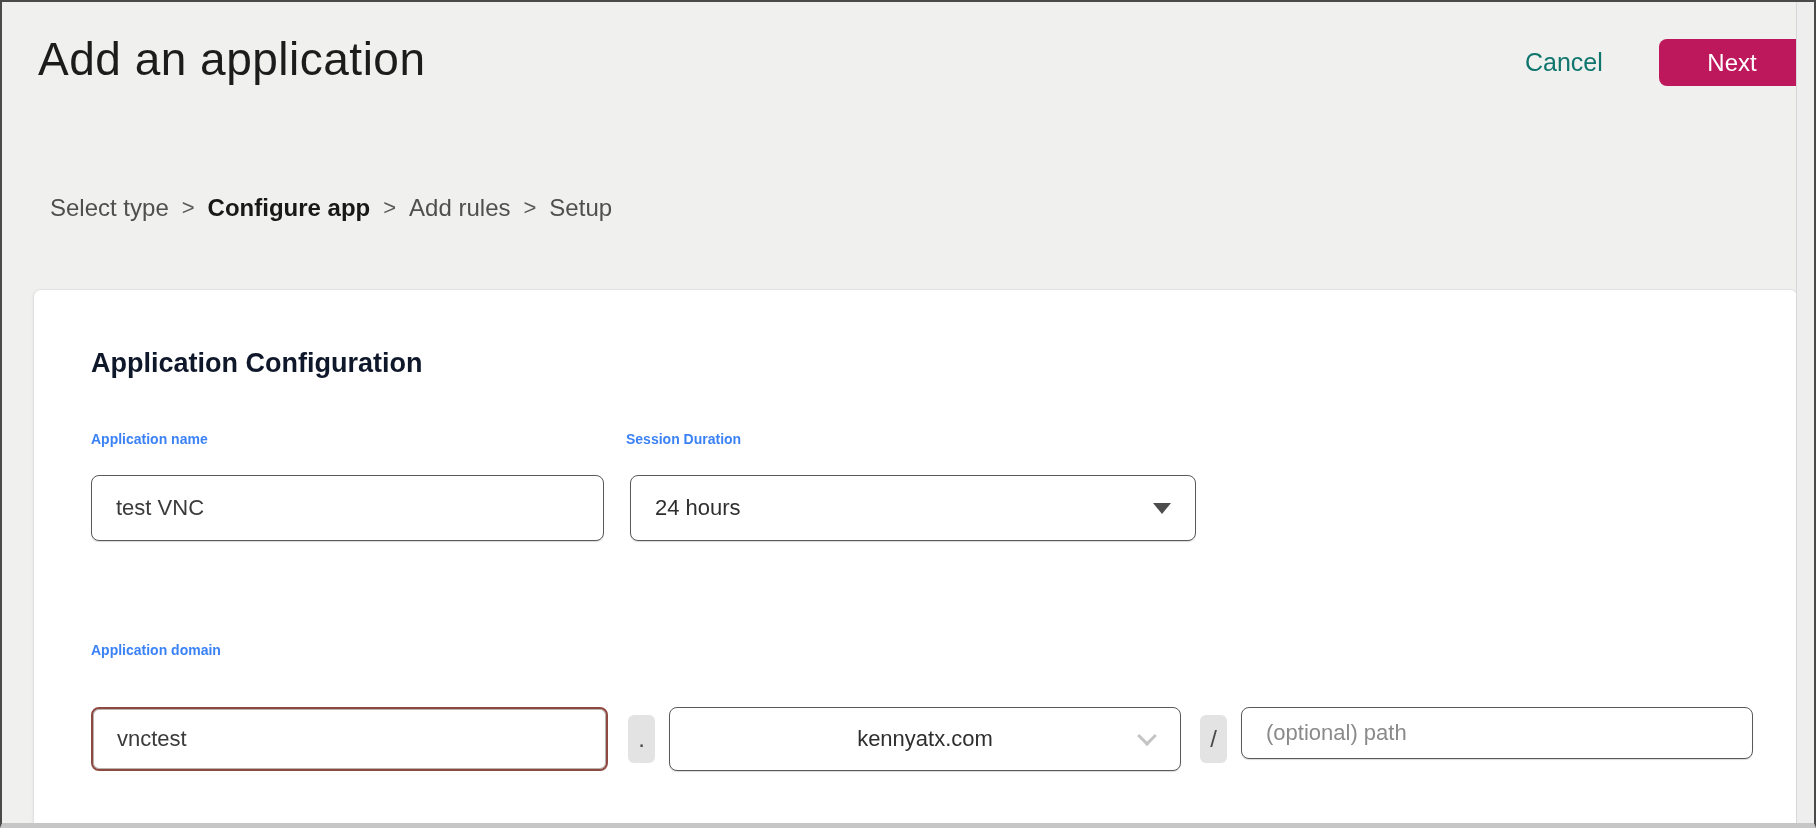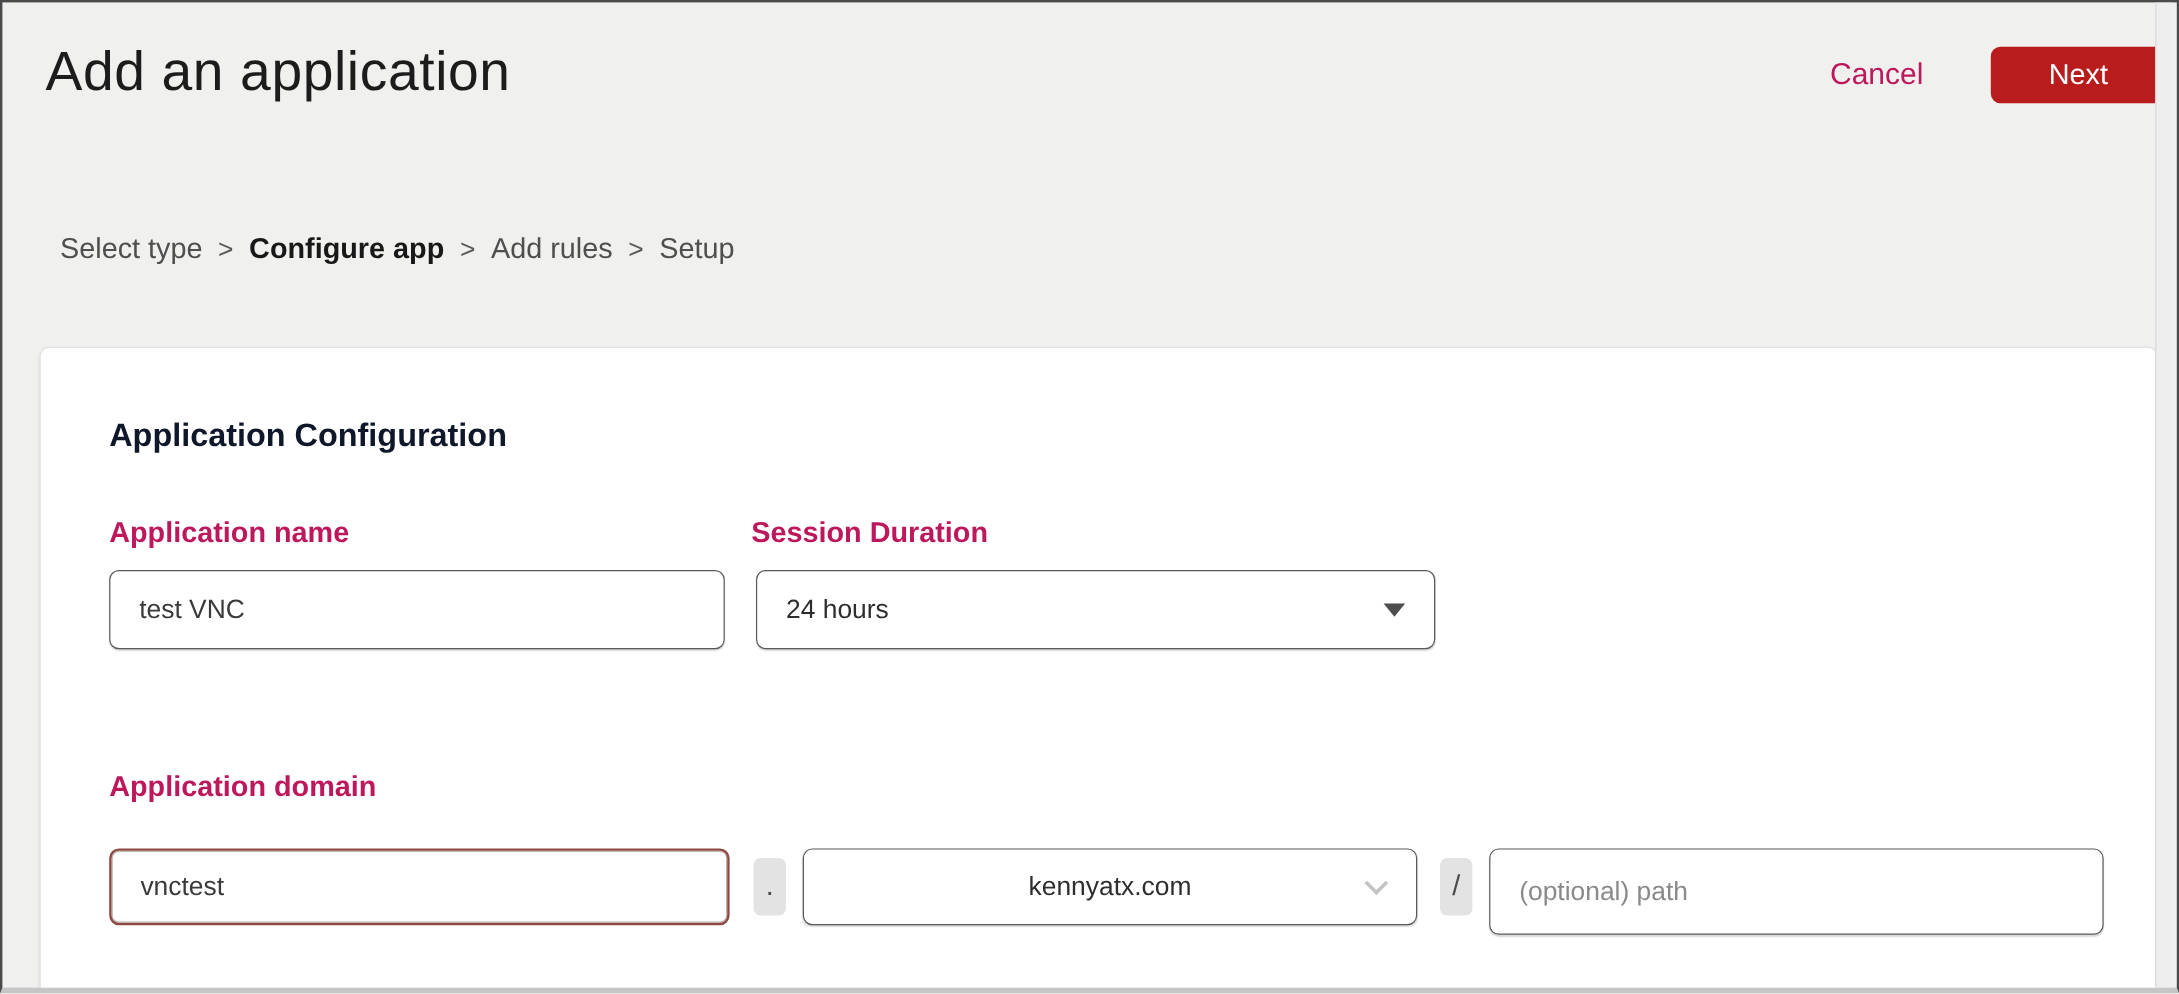--- a/index.html
+++ b/index.html
@@ -27,30 +27,30 @@
     left: 36px; top: 30px;
     font-size: 46px;
     font-weight: 400;
     color: #1c1c1c;
     letter-spacing: 0.5px;
   }
   .cancel-link {
     position: absolute;
     left: 1523px; top: 46px;
     font-size: 25px;
-    color: #be185d;
+    color: #0f766e;
     cursor: pointer;
     background: none; border: none;
     font-family: "Liberation Sans", sans-serif;
   }
   .next-button {
     position: absolute;
     left: 1657px; top: 37px;
     width: 146px; height: 47px;
-    background: #b91c1c;
+    background: #be185d;
     border: none;
     border-radius: 8px;
     color: #ffffff;
     font-size: 24px;
     font-family: "Liberation Sans", sans-serif;
     cursor: pointer;
   }
 
   
   .breadcrumb {
@@ -78,23 +78,23 @@
   }
   .card-heading {
     position: absolute;
     left: 57px; top: 58px;
     font-size: 27px;
     font-weight: 700;
     color: #0f172a;
   }
   .field-label {
     position: absolute;
-    font-size: 24px;
+    font-size: 14px;
     font-weight: 700;
-    color: #be185d;
+    color: #3b82f6;
   }
   .lbl-app-name   { left: 57px;  top: 141px; }
   .lbl-session    { left: 592px; top: 141px; }
   .lbl-app-domain { left: 57px;  top: 352px; }
 
   .text-input {
     position: absolute;
     height: 66px;
     border: 1px solid #5a5a5a;
     border-radius: 8px;
@@ -158,21 +158,21 @@
   .select-domain { left: 635px; top: 417px; width: 512px; height: 64px; justify-content: center; }
   .caret-chevron {
     position: absolute;
     right: 26px; top: 50%;
     margin-top: -10px;
     width: 14px; height: 14px;
     border-right: 3px solid #c4c4c4;
     border-bottom: 3px solid #c4c4c4;
     transform: rotate(45deg);
   }
-  .input-path { left: 1207px; top: 417px; width: 512px; height: 72px; }
+  .input-path { left: 1207px; top: 417px; width: 512px; height: 52px; }
 
   
   .scrollbar-track {
     position: absolute;
     left: 1794px; top: 0;
     width: 15px; height: 821px;
     background: #eeeeee;
     border-left: 1px solid #d8d8d8;
   }
 </style>

